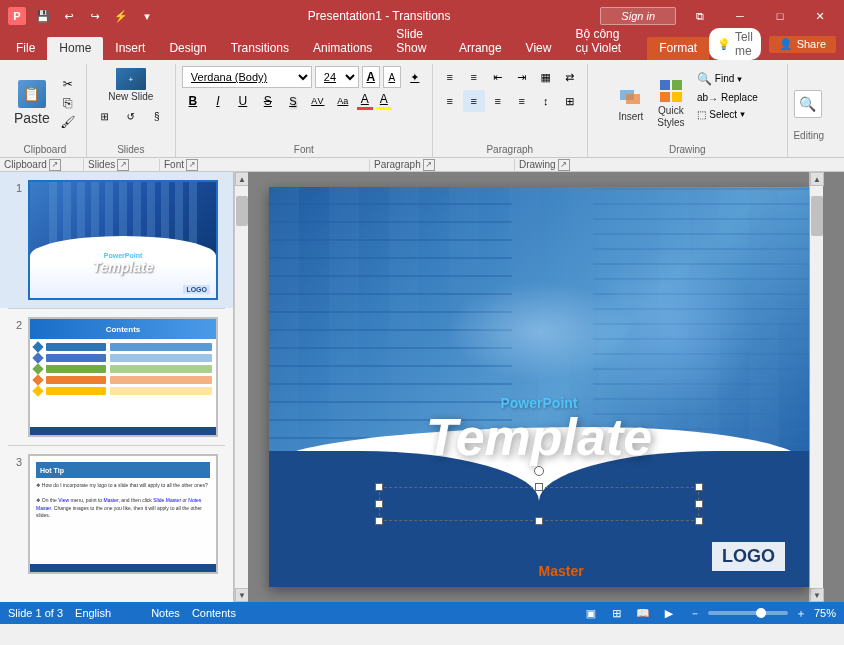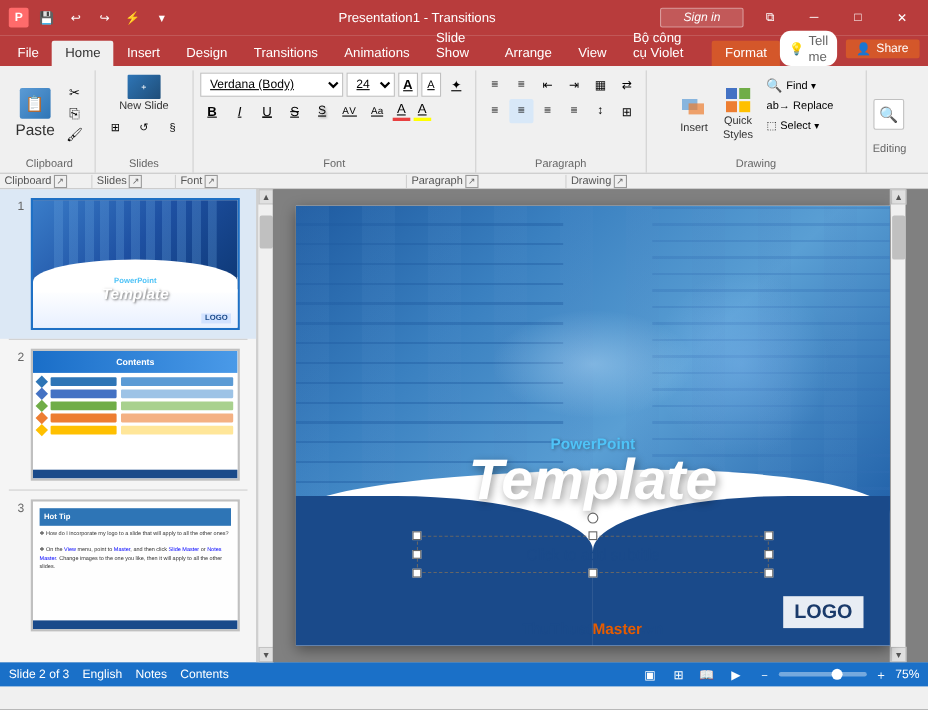--- a/index.html
+++ b/index.html
@@ -645,23 +645,23 @@
       <div style="flex:1;background:#f0f0f0;position:relative;">
         <div style="width:12px;height:40px;background:#c0c0c0;border-radius:2px;position:absolute;top:10px;left:1px;cursor:pointer;"></div>
       </div>
       <div style="width:14px;height:14px;background:#e0e0e0;border:1px solid #c0c0c0;display:flex;align-items:center;justify-content:center;font-size:8px;color:#555;cursor:pointer;">▼</div>
     </div>
   </div>
 </div>
 
 <div class="status-bar">
   <div class="status-left">
-    <span>Slide 2 of 3</span>
+    <span>Slide 1 of 3</span>
     <span>English</span>
-    <span style="cursor:pointer;">Notes</span>
+    <span style="cursor:pointer;margin-left:28px;">Notes</span>
     <span style="cursor:pointer;">Contents</span>
   </div>
   <div class="status-right">
     <div class="view-btn">▣</div>
     <div class="view-btn">⊞</div>
     <div class="view-btn">📖</div>
     <div class="view-btn">▶</div>
     <div style="display:flex;align-items:center;gap:4px;">
       <div class="view-btn">－</div>
       <div class="zoom-slider">

